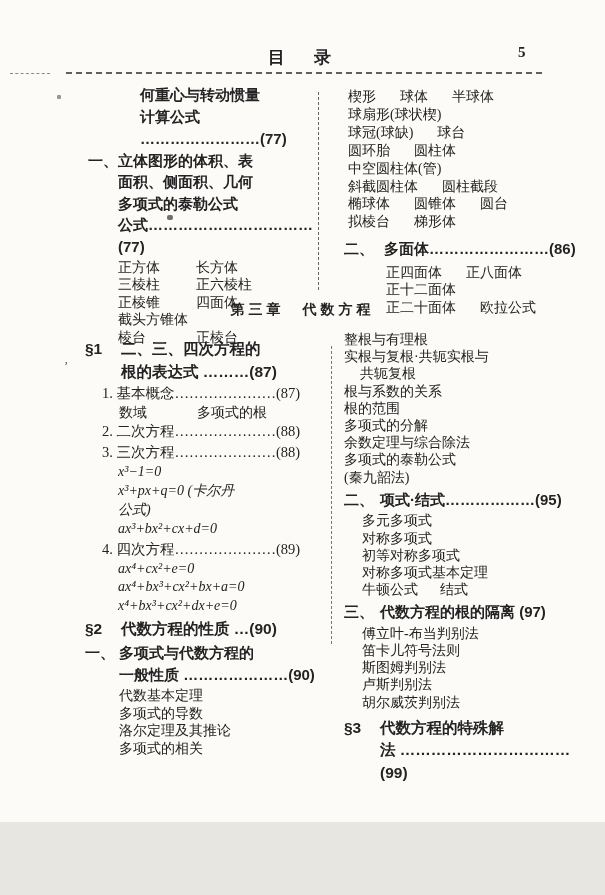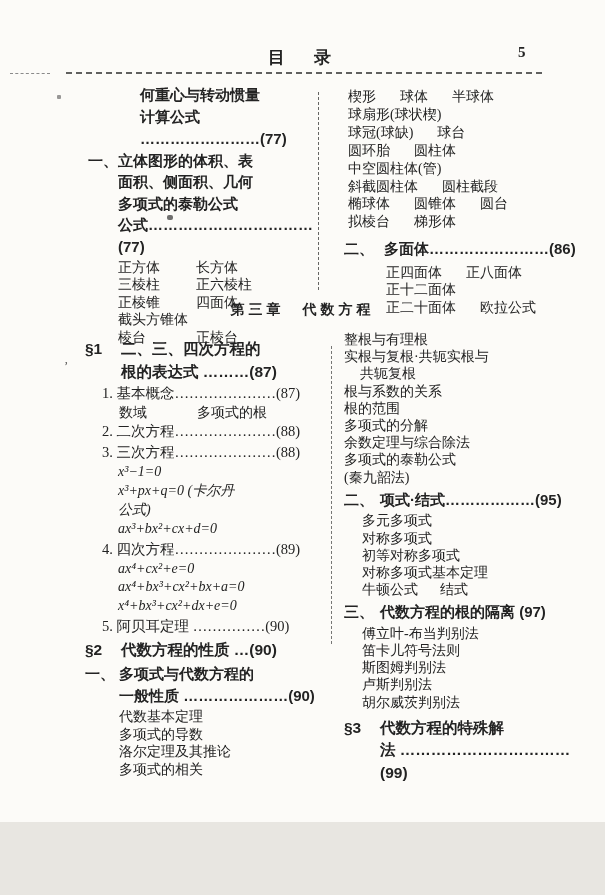--- a/index.html
+++ b/index.html
@@ -227,21 +227,20 @@
         <div>公式)</div>
         <div>ax³+bx²+cx+d=0</div>
       </div>
     <div class="num">4. 四次方程…………………(89)</div>
     <div class="formula">
 
     <div>ax⁴+cx²+e=0</div>
         <div>ax⁴+bx³+cx²+bx+a=0</div>
         <div>x⁴+bx³+cx²+dx+e=0</div>
       </div>
-    <div class="num">5. 阿贝耳定理 ……………(90)</div>
     <div class="shead mt2">
       <span class="lbl">§2</span>
       <span class="txt bold">代数方程的性质 …(90)</span>
     </div>
     <div class="item bold">
       <span class="lbl">一、</span>
       <div class="txt">
         <div>多项式与代数方程的</div>
         <div>一般性质 …………………(90)</div>
       </div>

